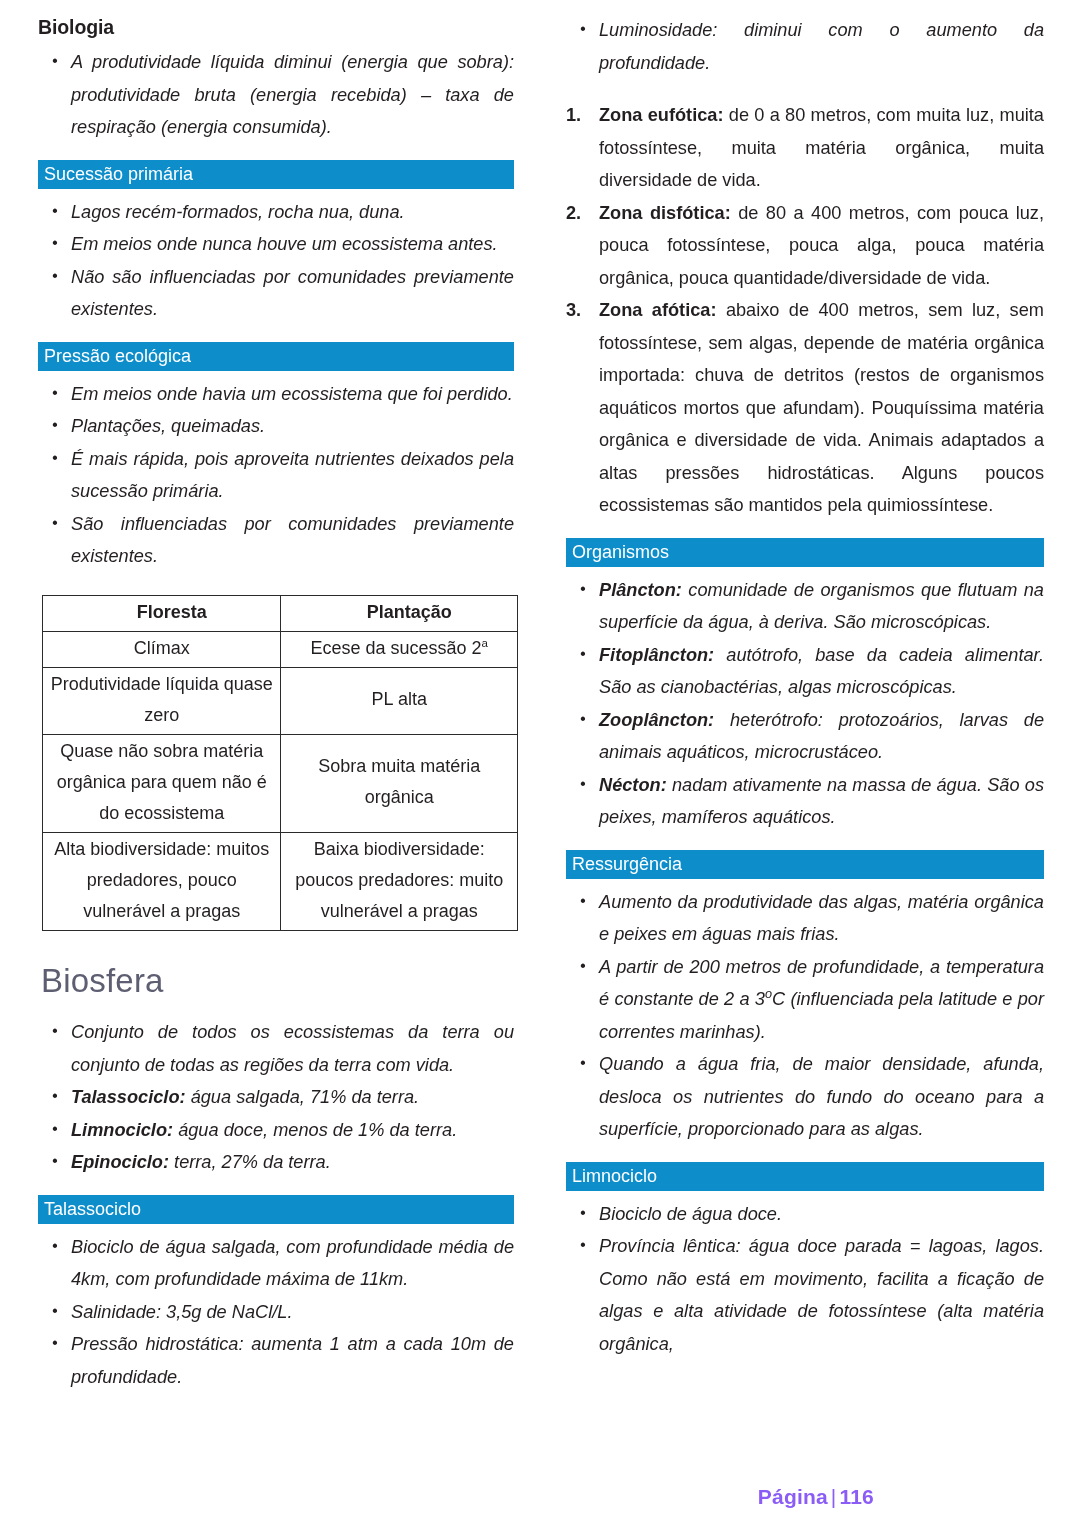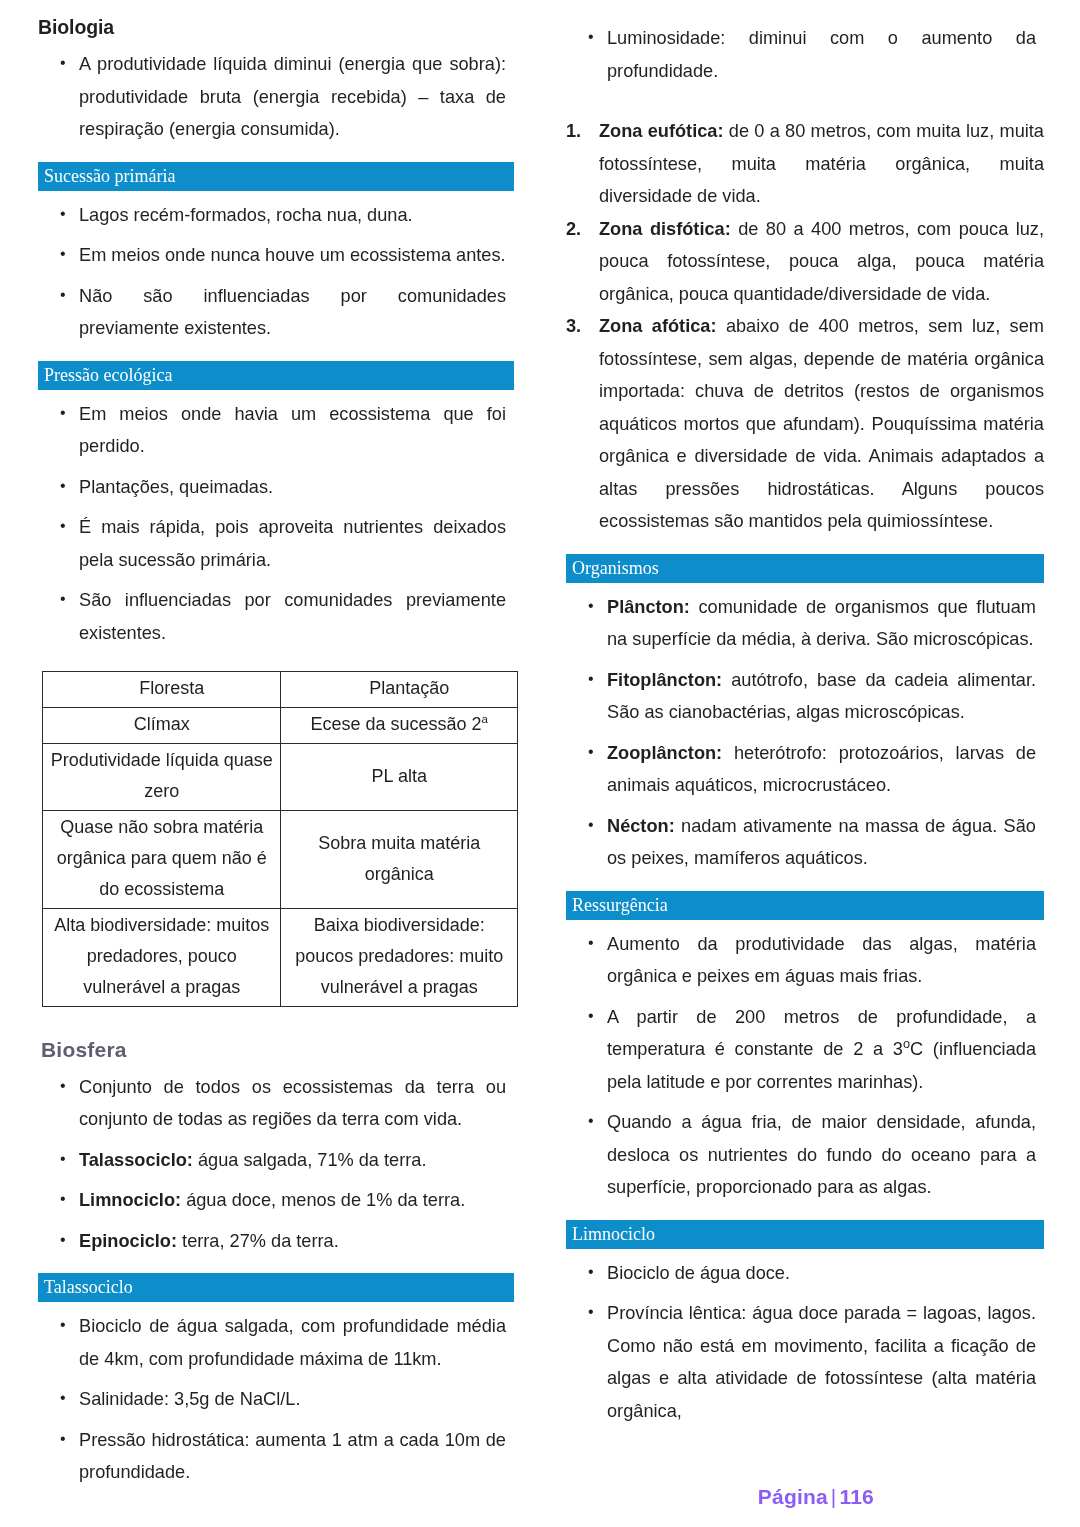--- a/index.html
+++ b/index.html
@@ -51,41 +51,41 @@
   .sec-head {
     background: #0d8ecb;
     color: #ffffff;
     font-size: 18px;
     line-height: 29px;
     height: 29px;
     padding: 0 12px 0 6px;
     margin: 16px 0 7px 0;
     white-space: nowrap;
     overflow: hidden;
-    font-family: Liberation Serif, serif;
   }
 
   .biosfera-head {
     color: #5e5e72;
-    font-size: 21px;
-    font-weight: bold;
-    margin: 30px 0 0 3px;
+    font-size: 33px;
+    font-weight: normal;
+    margin: 30px 0 16px 3px;
     line-height: 1.2;
     letter-spacing: 0.2px;
   }
 
   
   .bullet {
     position: relative;
     padding-left: 33px;
     font-size: 18.2px;
     line-height: 32.5px;
     text-align: justify;
-    margin: 8px;
-    color: #231f20;
+    margin: 0;
+    color: #231f20;
+    font-style: italic;
   }
   .bullet::before {
     content: "\2022";
     position: absolute;
     left: 14px;
     top: -1px;
     font-size: 16px;
     color: #231f20;
   }
 
@@ -120,21 +120,21 @@
   .cmp-table td, .cmp-table th {
     border: 1.4px solid #2b2b2b;
     text-align: center;
     vertical-align: middle;
     font-size: 18px;
     line-height: 31px;
     padding: 1px 6px 3px 6px;
     font-weight: normal;
     color: #231f20;
   }
-  .cmp-table th { font-weight: normal; padding-left: 26px; }
+  .cmp-table th { font-weight: bold; padding-left: 26px; }
   .cmp-table .w1 { width: 50.2%; }
   .cmp-table .w2 { width: 49.8%; }
 
   sup.ord {
     font-size: 0.64em;
     vertical-align: super;
     line-height: 0;
   }
   sup.deg {
     font-size: 0.7em;
@@ -233,21 +233,21 @@
         <b>Zona disfótica:</b>
         <span>de 80 a 400 metros, com pouca luz, pouca fotossíntese, pouca alga, pouca matéria orgânica, pouca quantidade/diversidade de vida.</span>
       </p>
       <p class="numitem">
         <span class="num">3.</span>
         <b>Zona afótica:</b>
         <span>abaixo de 400 metros, sem luz, sem fotossíntese, sem algas, depende de matéria orgânica importada: chuva de detritos (restos de organismos aquáticos mortos que afundam). Pouquíssima matéria orgânica e diversidade de vida. Animais adaptados a altas pressões hidrostáticas. Alguns poucos ecossistemas são mantidos pela quimiossíntese.</span>
       </p>
 
       <div class="sec-head">Organismos</div>
-      <p class="bullet"><b>Plâncton:</b> <span>comunidade de organismos que flutuam na superfície da média, à deriva. São microscópicas.</span></p>
+      <p class="bullet"><b>Plâncton:</b> <span>comunidade de organismos que flutuam na superfície da água, à deriva. São microscópicas.</span></p>
       <p class="bullet"><b>Fitoplâncton:</b> <span>autótrofo, base da cadeia alimentar. São as cianobactérias, algas microscópicas.</span></p>
       <p class="bullet"><b>Zooplâncton:</b> <span>heterótrofo: protozoários, larvas de animais aquáticos, microcrustáceo.</span></p>
       <p class="bullet"><b>Nécton:</b> <span>nadam ativamente na massa de água. São os peixes, mamíferos aquáticos.</span></p>
 
       <div class="sec-head">Ressurgência</div>
       <p class="bullet">Aumento da produtividade das algas, matéria orgânica e peixes em águas mais frias.</p>
       <p class="bullet"><span>A partir de 200 metros de profundidade, a temperatura é constante de 2 a 3<sup class="deg">o</sup>C (influenciada pela latitude e por correntes marinhas).</span></p>
       <p class="bullet">Quando a água fria, de maior densidade, afunda, desloca os nutrientes do fundo do oceano para a superfície, proporcionado para as algas.</p>
 
       <div class="sec-head">Limnociclo</div>

